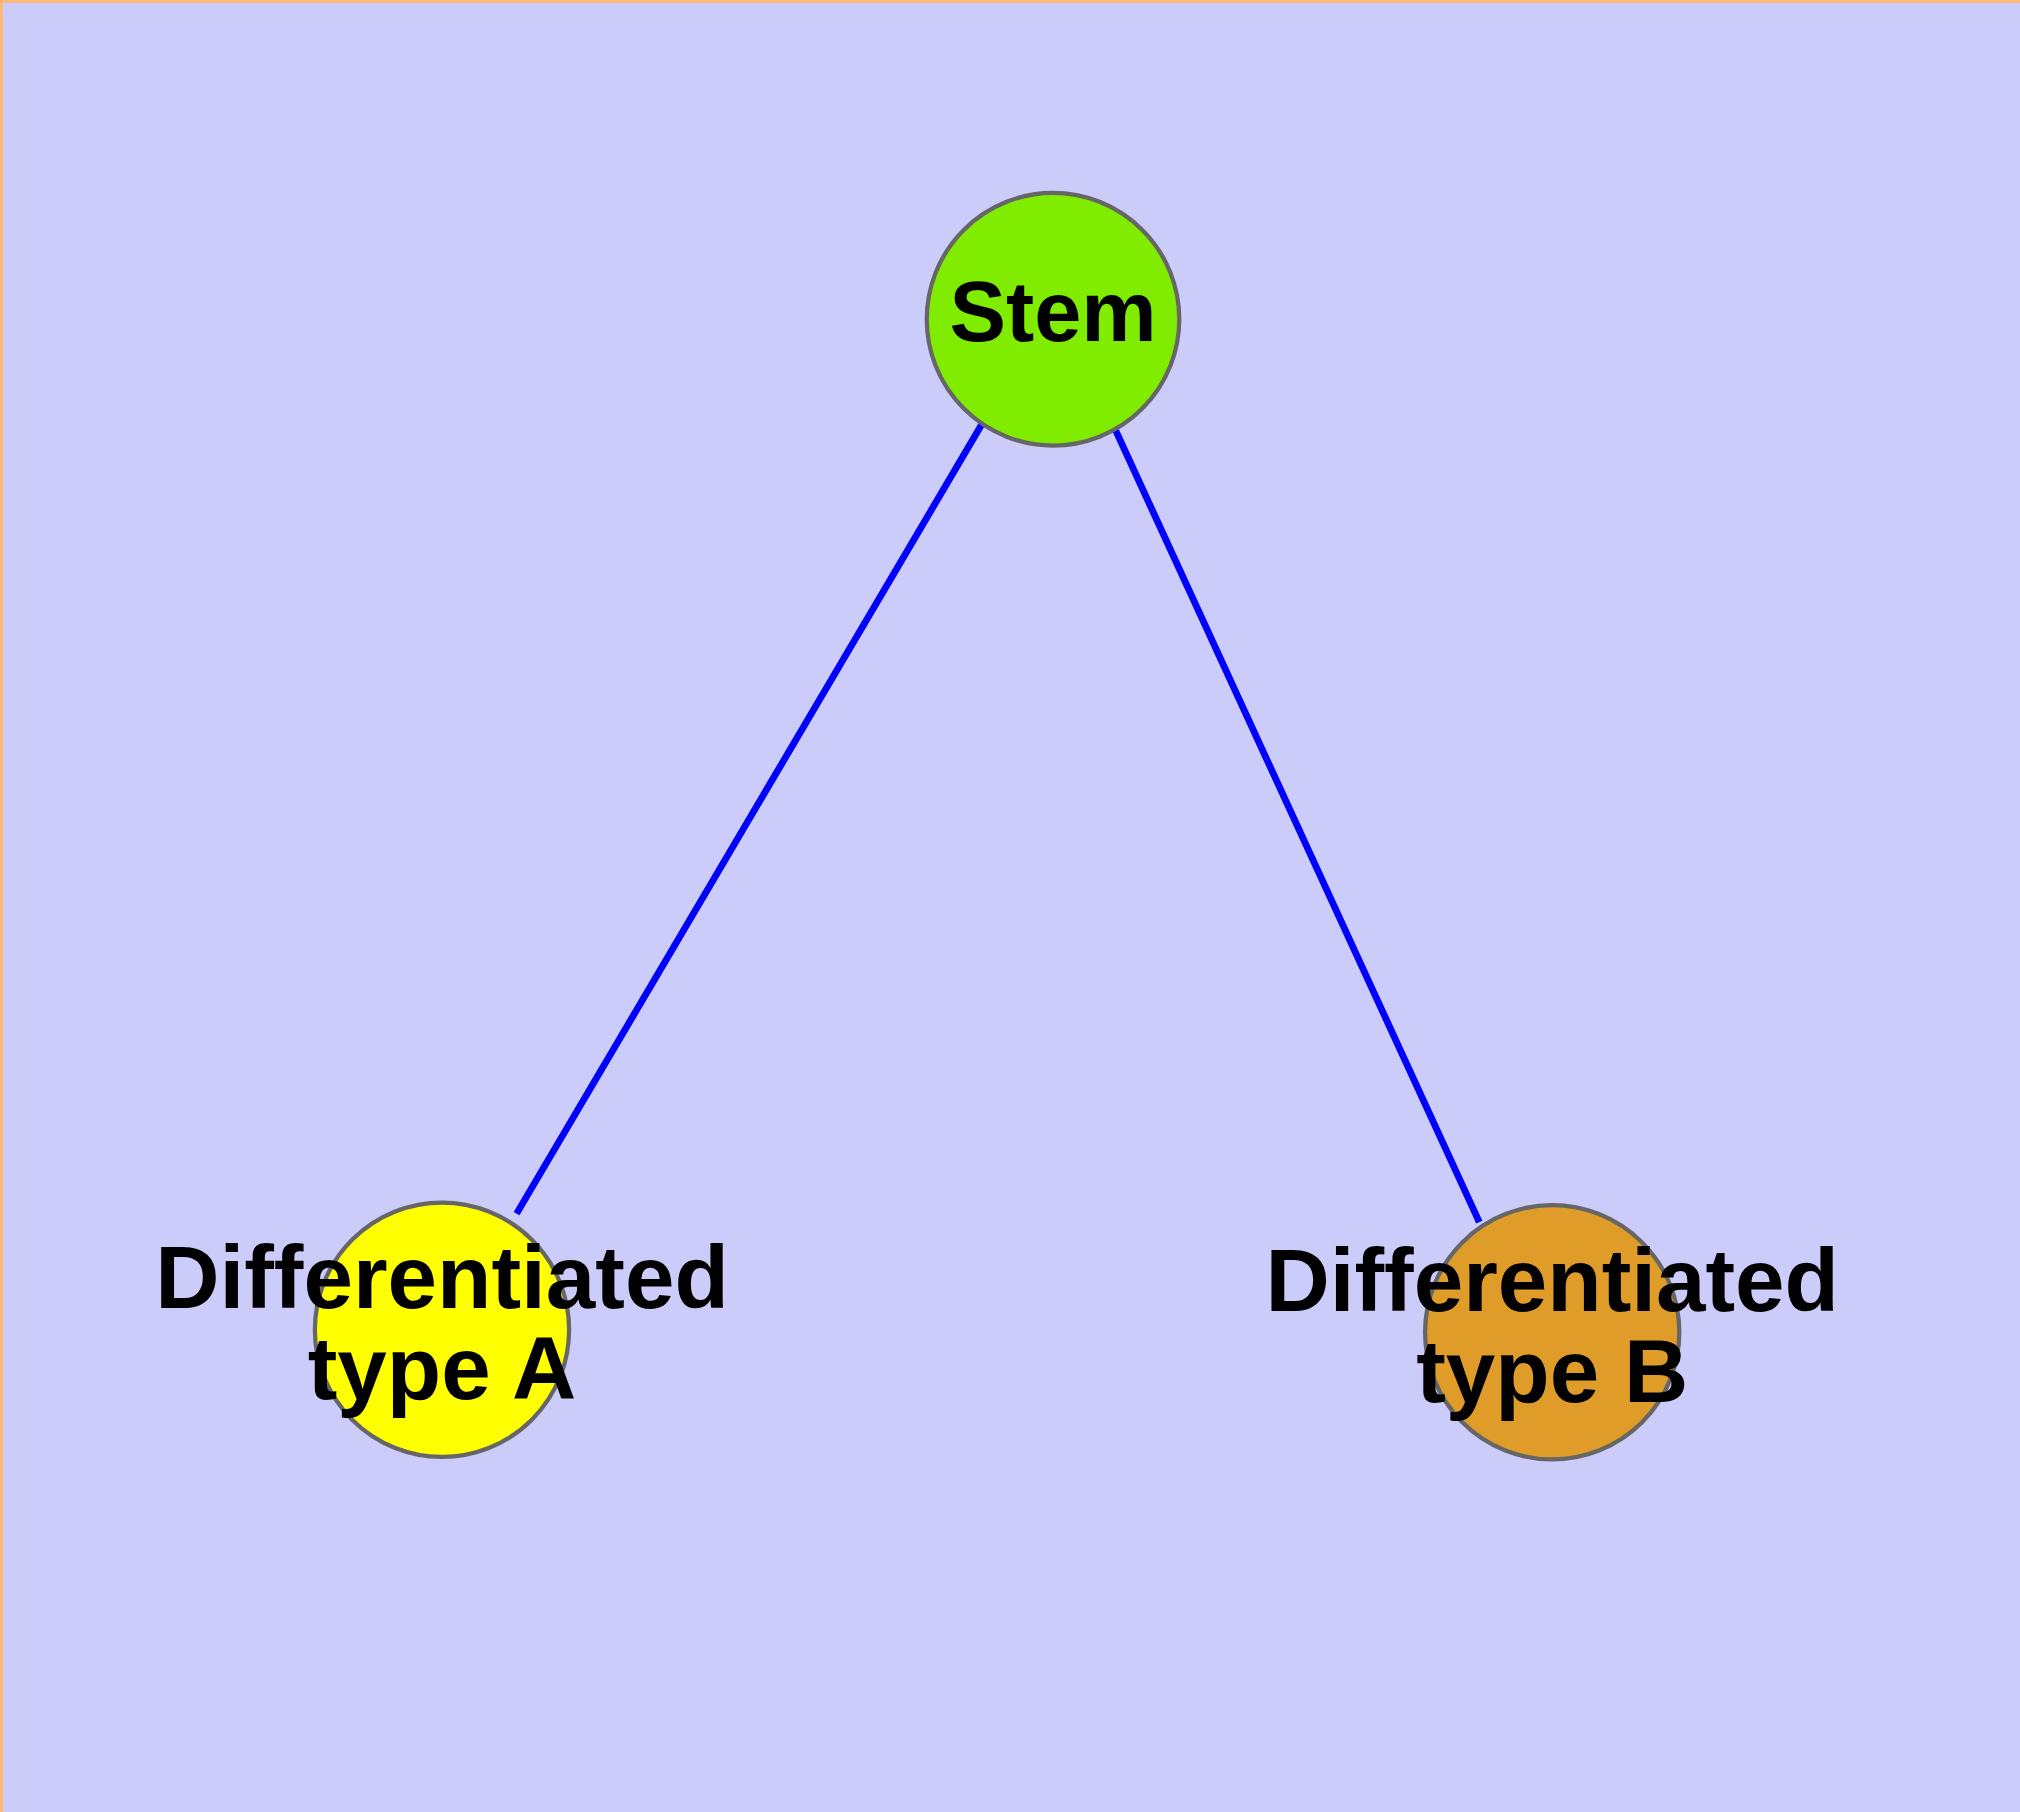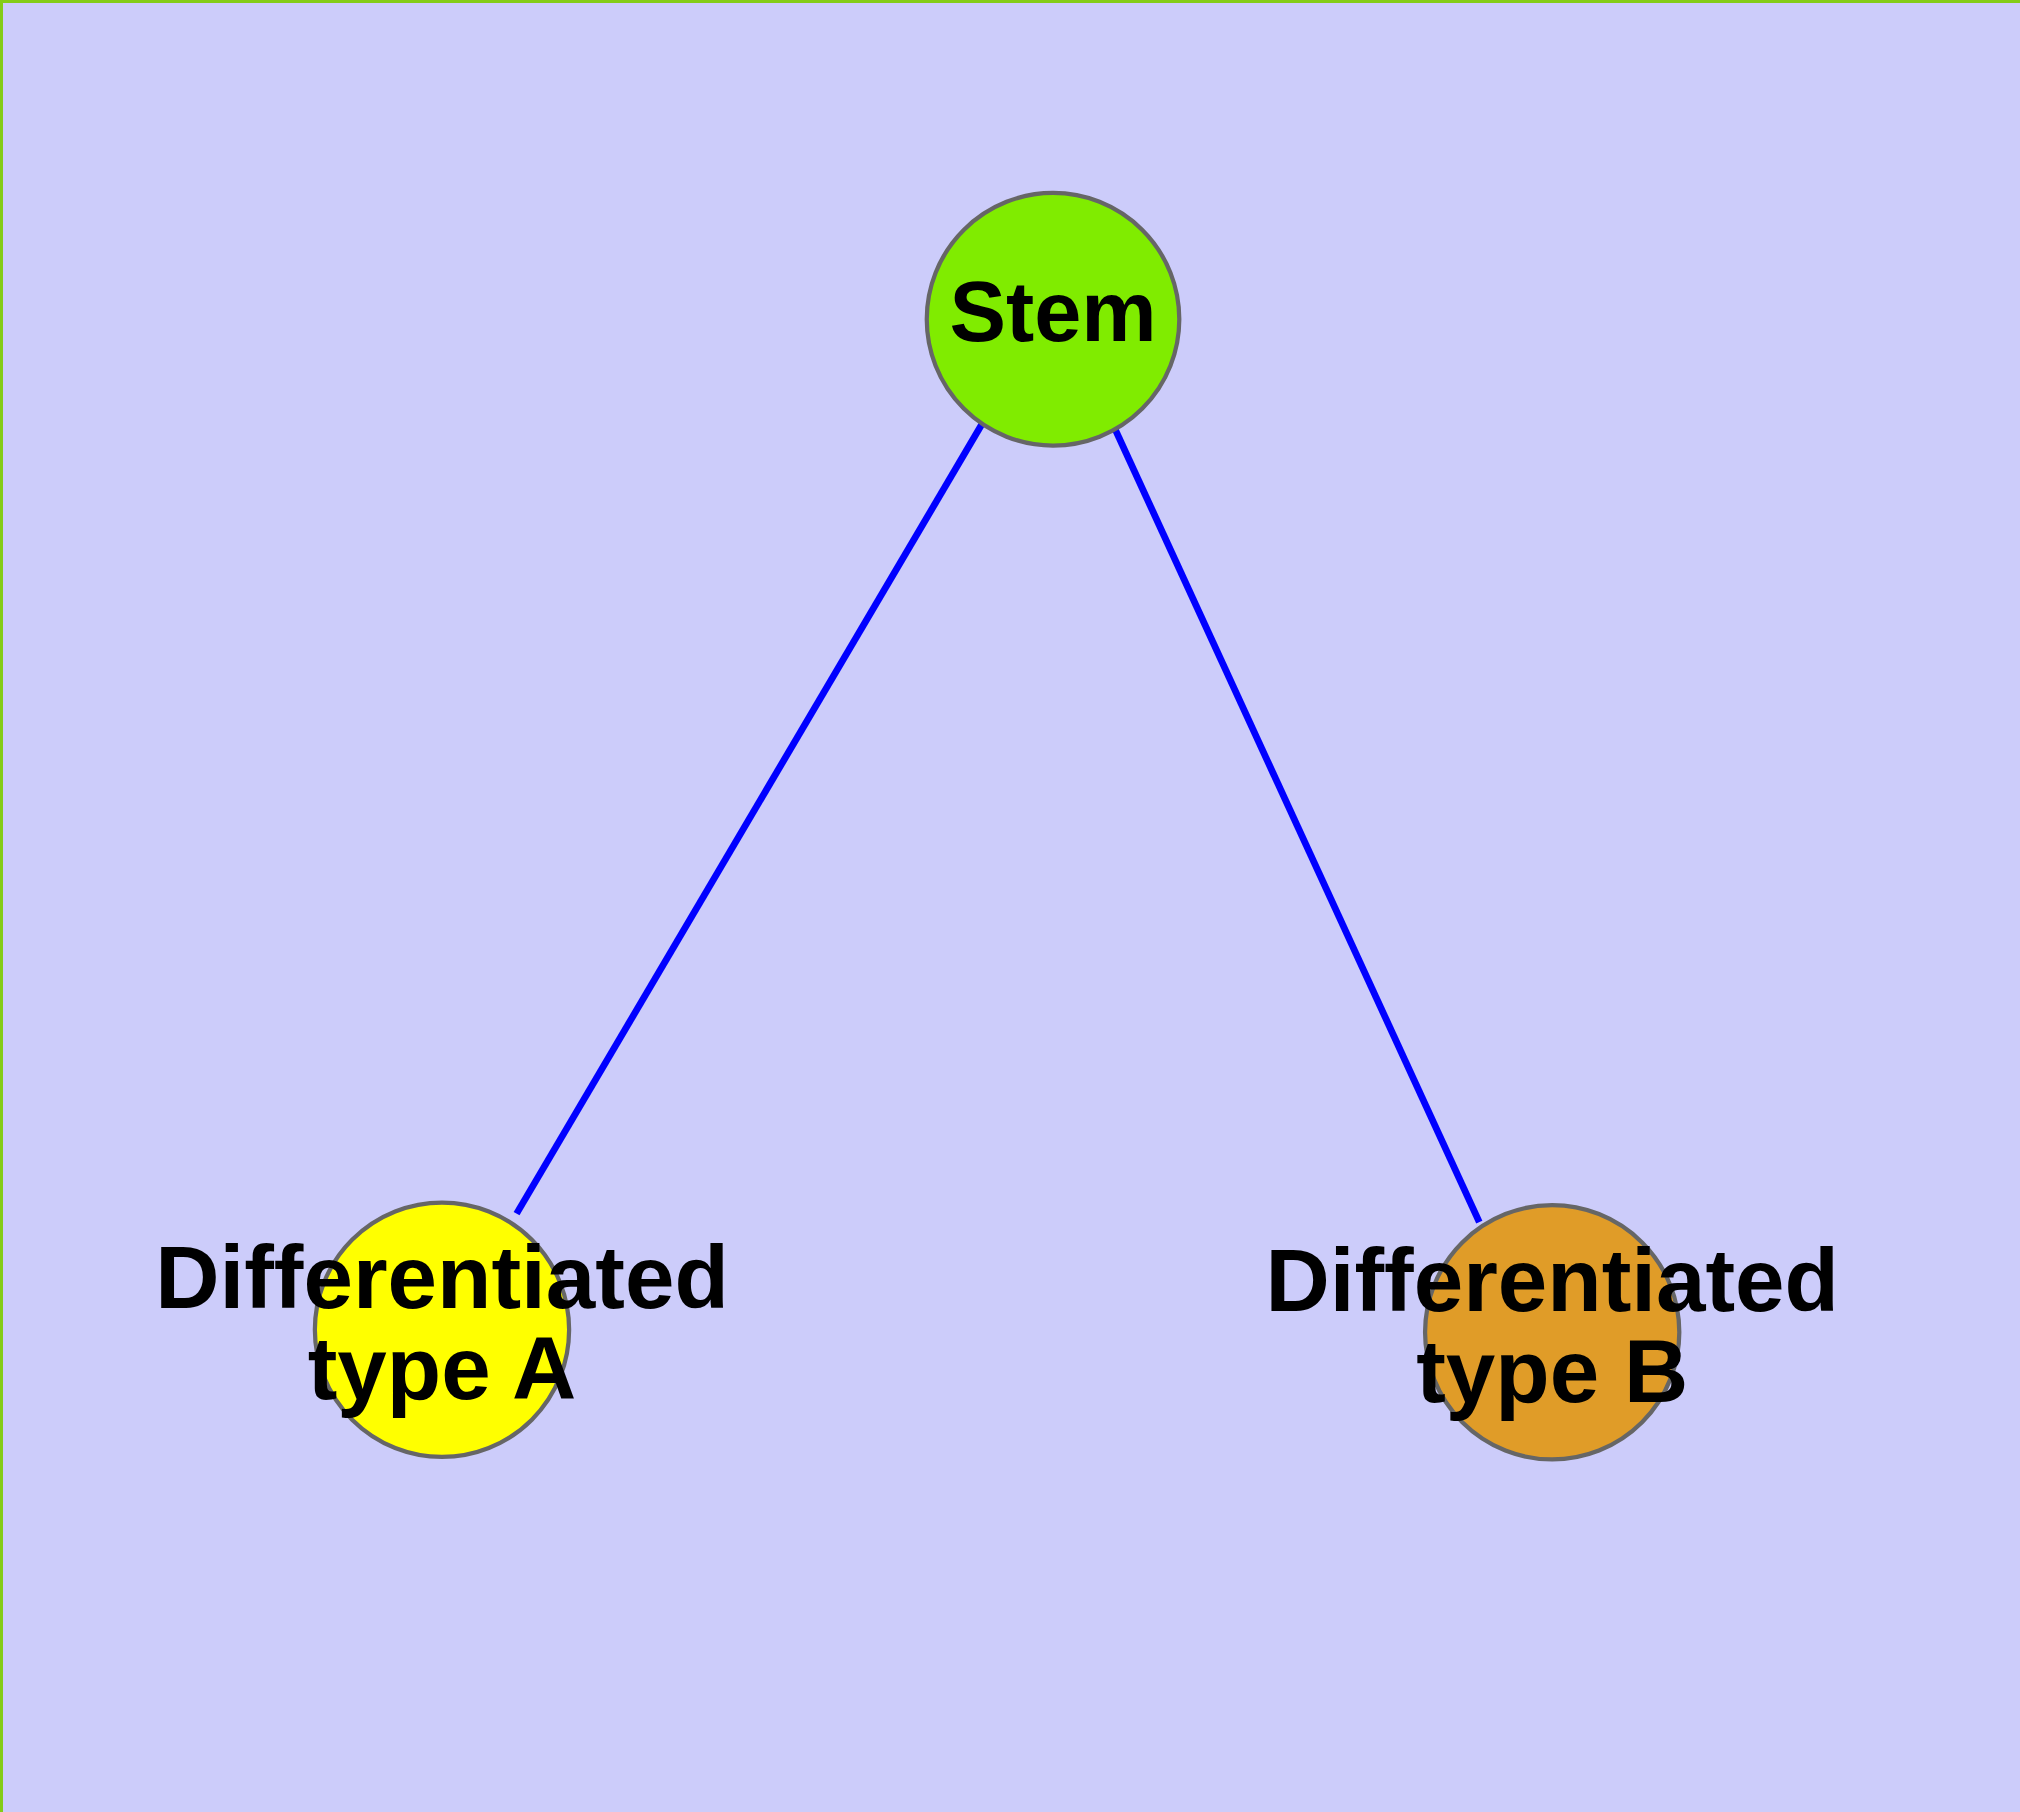--- a/index.html
+++ b/index.html
@@ -37,21 +37,21 @@
     font-weight: bold;
     fill: #000000;
     text-anchor: middle;
     dominant-baseline: middle;
     white-space: pre;
   }
 </style>
 </head>
 <body>
 
-<div id="canvas" style="width: 2021px; height: 1812px; background: #84cc16;">
+<div id="canvas" style="width: 2021px; height: 1812px; background: #fdba74;">
   <div id="plot-area" style="background: rgb(204, 204, 250);">
     <svg id="graph-svg" viewBox="0 0 2380 2135" preserveAspectRatio="none">
 
       <g>
         <line x1="1155" y1="497" x2="606" y2="1428" stroke="#0000ff" stroke-width="8" stroke-linecap="butt"></line>
         <line x1="1311" y1="500" x2="1742" y2="1438" stroke="#0000ff" stroke-width="8" stroke-linecap="butt"></line>
       </g>
 
       <g>
         <g>

